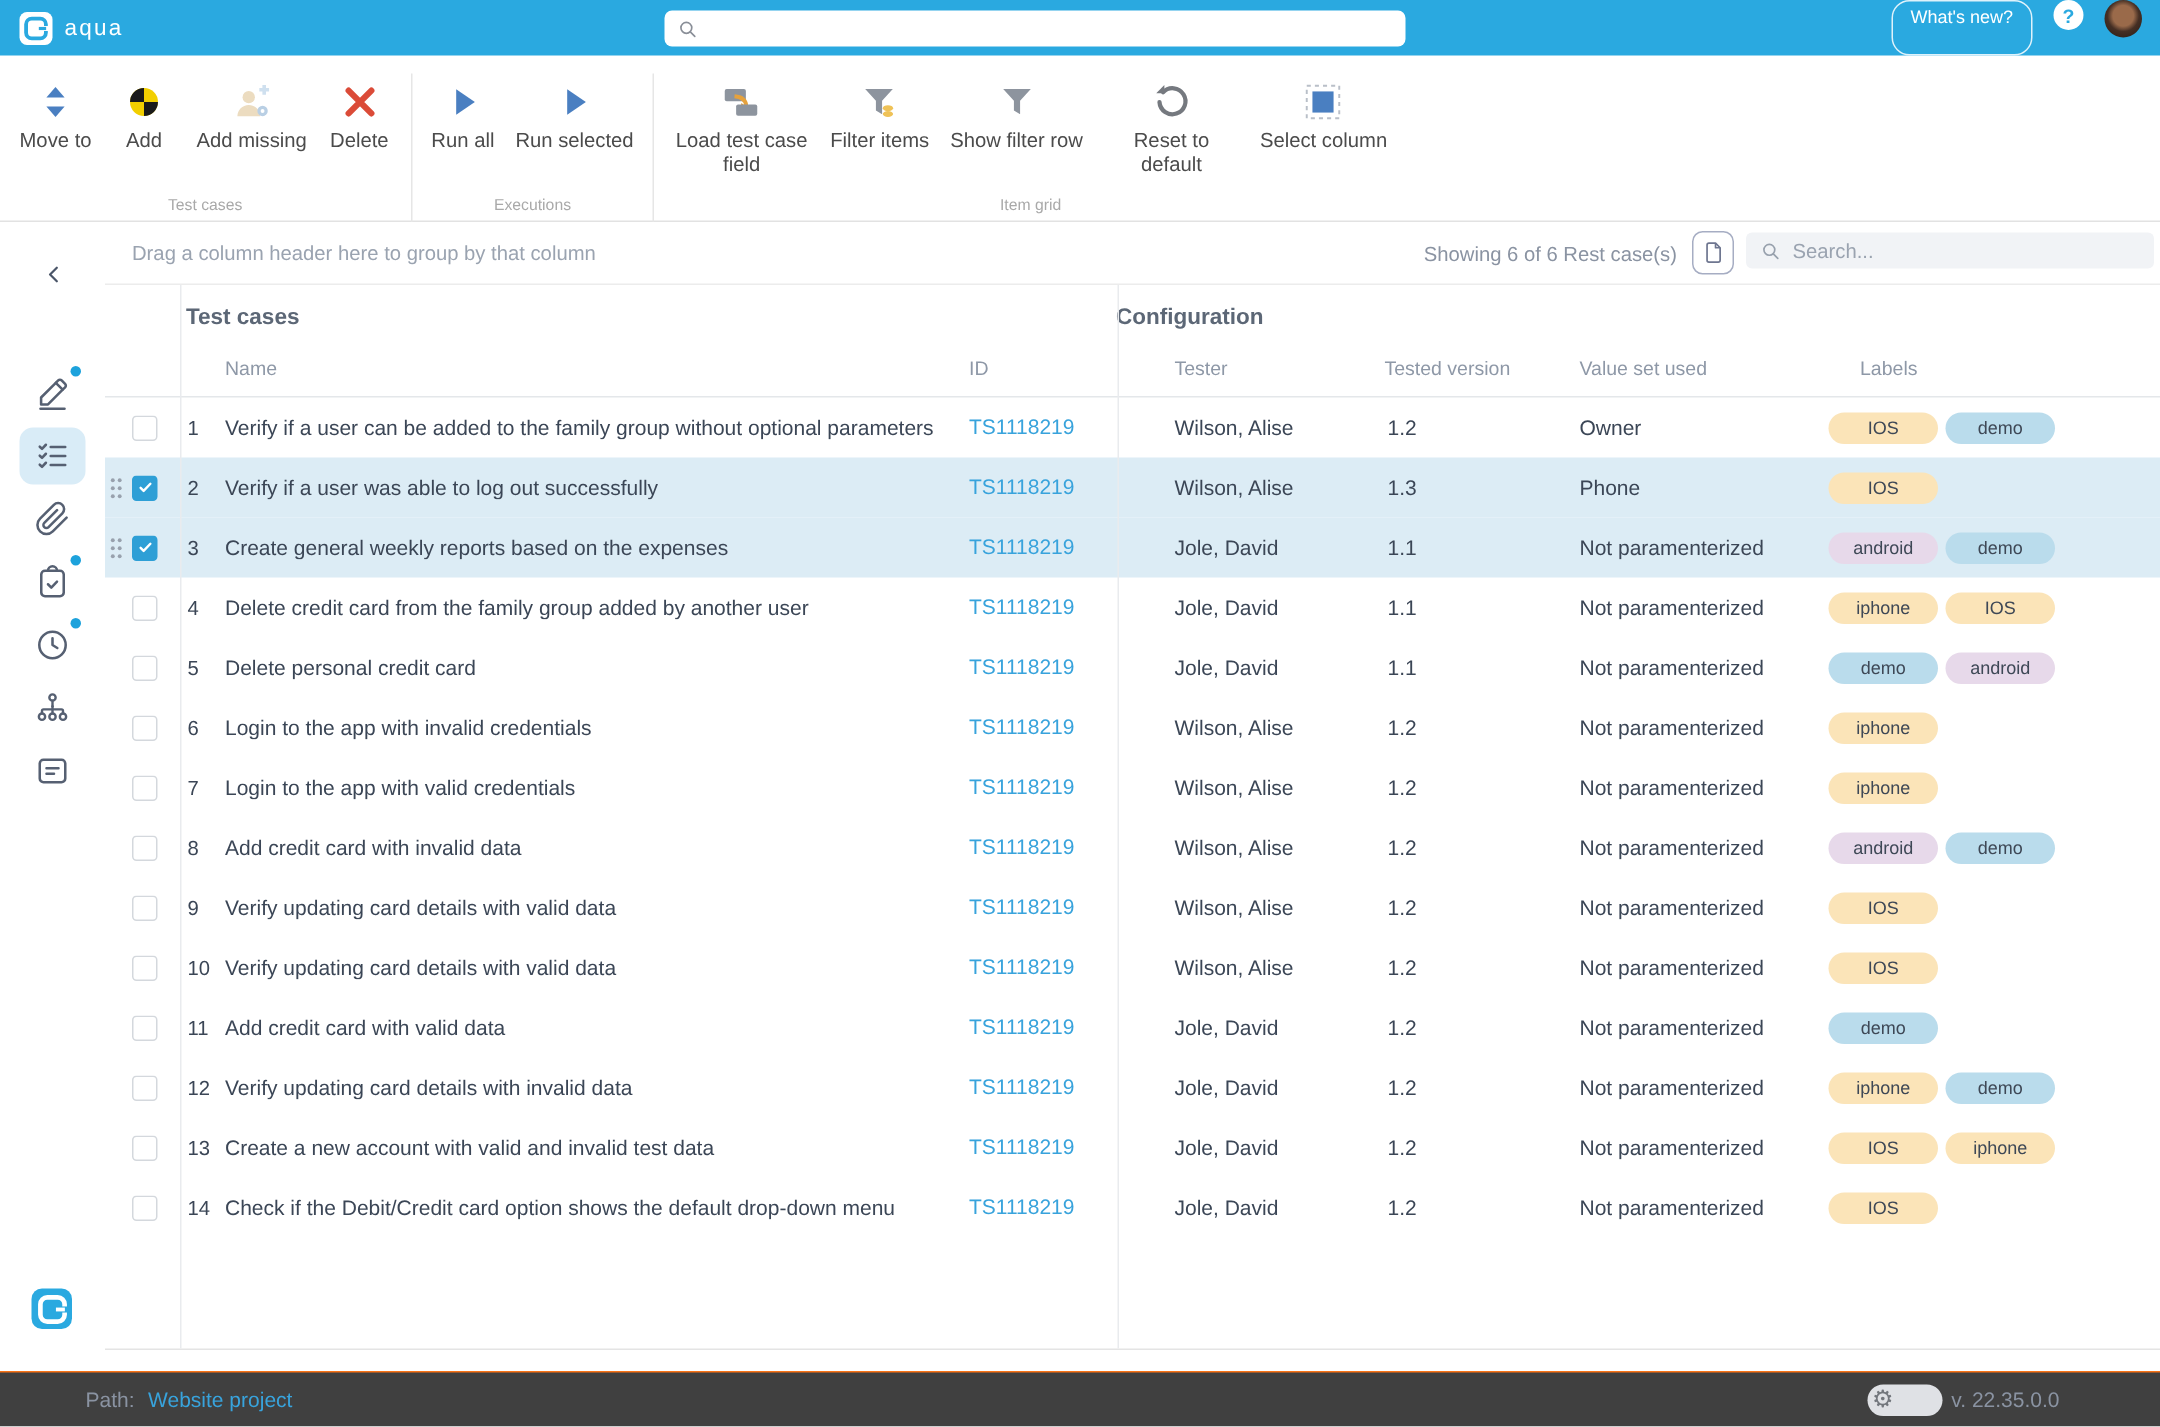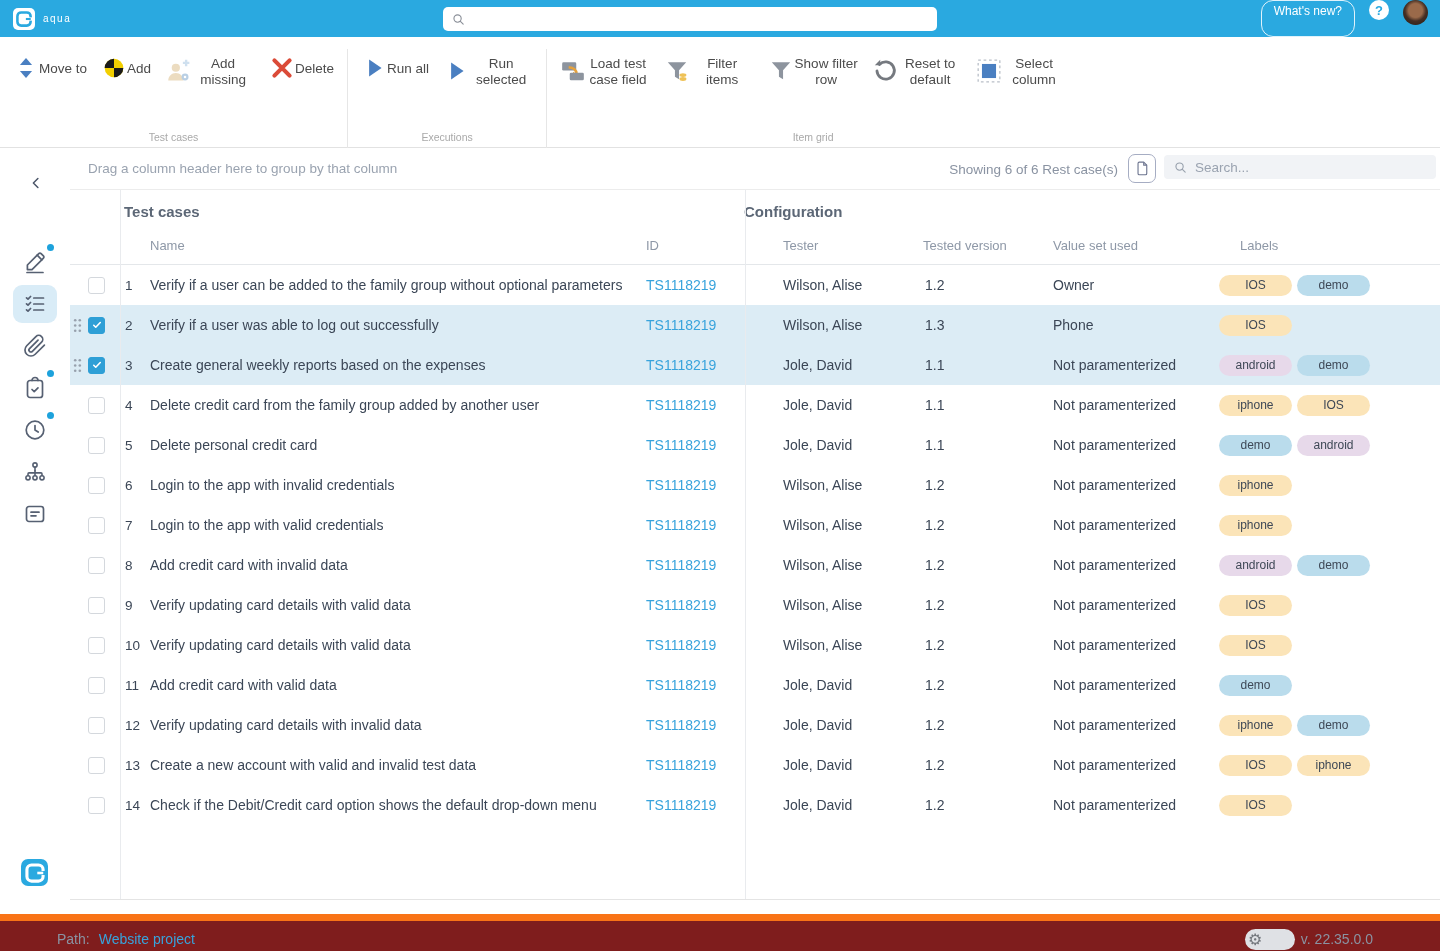--- a/index.html
+++ b/index.html
@@ -8,41 +8,41 @@
   a{text-decoration:none}
   svg{display:block}
 
   
   .topbar{position:absolute;left:0;top:0;width:1440px;height:37px;background:#2aa9e0;
     display:flex;align-items:center;z-index:5}
   .brand{display:flex;align-items:center;gap:8px;margin-left:13px}
   .brand-badge{width:22px;height:22px;background:#fff;border-radius:5px;display:flex;
     align-items:center;justify-content:center}
   .brand-badge svg{width:18px;height:18px}
-  .brand-name{color:#fff;font-size:10px;letter-spacing:1.5px}
+  .brand-name{color:#fff;font-size:15px;letter-spacing:1.5px}
   .top-search{position:absolute;left:443px;top:7px;width:494px;height:24px;background:#fff;
     border-radius:5px;display:flex;align-items:center;padding:0 8px;gap:6px}
   .top-search svg{width:15px;height:15px}
   .top-search input{border:none;outline:none;flex:1;font-size:13px;background:transparent;
     font-family:"Liberation Sans",sans-serif}
   .top-right{position:absolute;right:12px;top:0;height:37px;display:flex;gap:14px}
   .whats-new{border:1px solid rgba(255,255,255,.85);color:#fff;border-radius:12px;font-size:12px;
     padding:3px 12px;cursor:pointer;white-space:nowrap}
   .help-btn{width:20px;height:20px;border-radius:50%;background:#fff;color:#2aa9e0;font-weight:bold;
     font-size:13px;display:flex;align-items:center;justify-content:center;cursor:pointer}
   .avatar{width:25px;height:25px;border-radius:50%;
     background:radial-gradient(circle at 50% 42%, #9a6a4a 0 36%, #452f24 55%, #241a14 100%)}
 
   
   .ribbon{position:absolute;left:0;top:37px;width:1440px;height:111px;background:#fff;
     border-bottom:1px solid #e2e2e2;display:flex;padding-top:12px}
   .ribbon-group{display:flex;flex-direction:column;align-items:center;padding:0 6px 0 6px;height:99px}
   .ribbon-group + .ribbon-group{border-left:1px solid #e6e6e6}
   .ribbon-buttons{display:flex;align-items:flex-start}
-  .ribbon-btn{display:flex;flex-direction:row;align-items:center;min-width:56px;max-width:104px;
+  .ribbon-btn{display:flex;flex-direction:column;align-items:center;min-width:56px;max-width:104px;
     padding:4px 7px;cursor:pointer}
   .ribbon-icon{height:30px;display:flex;align-items:center;justify-content:center}
   .ribbon-icon svg{width:26px;height:26px}
   .ribbon-label{font-size:13.5px;color:#4b4b4b;text-align:center;line-height:1.22;margin-top:3px}
   .ribbon-btn.disabled{cursor:default}
   .ribbon-btn.disabled .ribbon-label{color:#b9c2ce}
   .group-label{font-size:10.5px;color:#a9a9a9;margin-top:auto;padding-bottom:5px}
 
   
   .main{position:absolute;left:0;top:148px;width:1440px;height:766px;background:#fff}
@@ -113,22 +113,22 @@
   .cell-version{font-size:14px;color:#3b4656;padding-left:10px}
   .cell-value{font-size:14px;color:#3b4656;padding-left:8px}
   .cell-labels{display:flex;gap:5px;padding-left:4px;overflow:visible}
   .pill{min-width:73px;height:21px;border-radius:11px;font-size:12px;color:#3e4856;display:flex;
     align-items:center;justify-content:center;padding:0 10px}
   .pill.yellow{background:#fbe4b8}
   .pill.blue{background:#badcec}
   .pill.purple{background:#e7d9ea}
 
   
-  .statusbar{position:absolute;left:0;top:914px;width:1440px;height:37px;background:#7f1d1d;
-    border-top:7px solid #f97316}
+  .statusbar{position:absolute;left:0;top:914px;width:1440px;height:37px;background:#404040;
+    border-top:1px solid #f97316}
   .path-wrap{position:absolute;left:57px;top:0;height:36px;display:flex;align-items:center;font-size:14px}
   .path-label{color:#8a93a2}
   .path-link{color:#38a3dc;margin-left:9px;cursor:pointer}
   .gear-toggle{position:absolute;right:145px;top:8px;width:50px;height:21px;background:#dfe1e5;
     border-radius:11px;display:flex;align-items:center;padding-left:3px;cursor:pointer}
   .gear-glyph{font-size:16px;line-height:1;color:#73777d}
   .version{position:absolute;right:67px;top:0;height:36px;display:flex;align-items:center;
     font-size:14px;color:#8a93a2}
 </style>
 </head>

